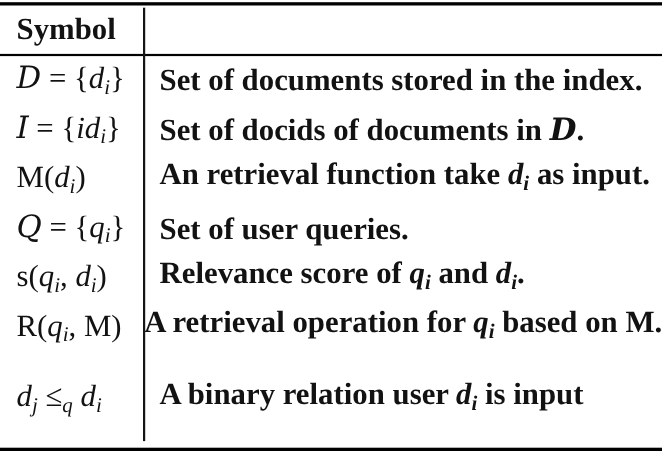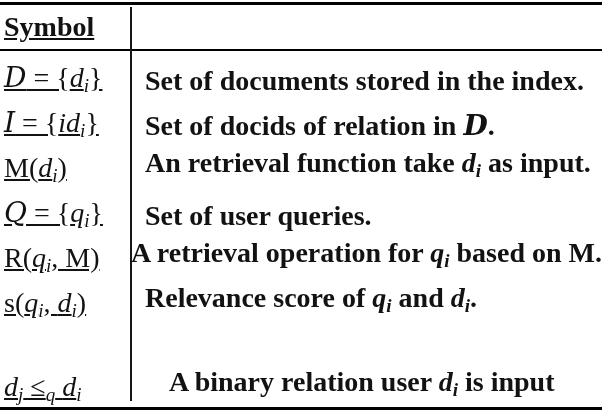--- a/index.html
+++ b/index.html
@@ -20,27 +20,27 @@
 
   
   .vrule { position: absolute; left: 130px; top: 7px; width: 2px; height: 394px; background: #151515; }
 
   
   .thead {
     position: absolute; left: 0; top: 5px; width: 602px; height: 44px;
     display: flex; align-items: center;
     font-weight: bold; font-size: 28px; white-space: pre;
   }
-  .col-sym { width: 130px; padding-left: 4px; text-decoration: underline; }
+  .col-sym { width: 130px; padding-left: 15px; }
   .col-def { flex: 1; padding-left: 15px; }
 
   
   .tbody { position: absolute; left: 0; top: 51px; width: 602px; }
-  .trow { display: flex; align-items: flex-end; height: 45px; }
-  .trow.tall { height: 84px; gap: 24px; }
+  .trow { display: flex; align-items: center; height: 45px; }
+  .trow.tall { height: 84px; }
   .cell { font-size: 28px; white-space: pre; line-height: 1.05; }
   .defline { line-height: 30px; font-weight: bold; }
 
   
   .mt  { font-style: normal; }
   .mi  { font-style: italic; }
   .cal { font-style: italic; font-family: "DejaVu Serif", serif; }
   .msub { font-style: italic; font-size: 0.68em; vertical-align: -0.28em; }
 </style>
 </head>
@@ -55,37 +55,37 @@
 
   <div class="rule rule-mid"></div>
 
   <div class="tbody">
       <div class="trow">
         <div class="col-sym cell"><span class="cal">D</span><span class="mt"> = {</span><span class="mi">d</span><span class="msub">i</span><span class="mt">}</span></div>
         <div class="col-def cell"><div class="defline"><span class="mt">Set of documents stored in the index.</span></div></div>
       </div>
       <div class="trow">
         <div class="col-sym cell"><span class="cal">I</span><span class="mt"> = {</span><span class="mi">id</span><span class="msub">i</span><span class="mt">}</span></div>
-        <div class="col-def cell"><div class="defline"><span class="mt">Set of docids of relation in </span><span class="cal">D</span><span class="mt">.</span></div></div>
+        <div class="col-def cell"><div class="defline"><span class="mt">Set of docids of documents in </span><span class="cal">D</span><span class="mt">.</span></div></div>
       </div>
       <div class="trow">
         <div class="col-sym cell"><span class="mt">M(</span><span class="mi">d</span><span class="msub">i</span><span class="mt">)</span></div>
         <div class="col-def cell"><div class="defline"><span class="mt">An retrieval function take </span><span class="mi">d</span><span class="msub">i</span><span class="mt"> as input.</span></div></div>
       </div>
       <div class="trow">
         <div class="col-sym cell"><span class="cal">Q</span><span class="mt"> = {</span><span class="mi">q</span><span class="msub">i</span><span class="mt">}</span></div>
         <div class="col-def cell"><div class="defline"><span class="mt">Set of user queries.</span></div></div>
       </div>
       <div class="trow">
+        <div class="col-sym cell"><span class="mt">s(</span><span class="mi">q</span><span class="msub">i</span><span class="mt">, </span><span class="mi">d</span><span class="msub">i</span><span class="mt">)</span></div>
+        <div class="col-def cell"><div class="defline"><span class="mt">Relevance score of </span><span class="mi">q</span><span class="msub">i</span><span class="mt"> and </span><span class="mi">d</span><span class="msub">i</span><span class="mt">.</span></div></div>
+      </div>
+      <div class="trow">
         <div class="col-sym cell"><span class="mt">R(</span><span class="mi">q</span><span class="msub">i</span><span class="mt">, M)</span></div>
         <div class="col-def cell"><div class="defline"><span class="mt">A retrieval operation for </span><span class="mi">q</span><span class="msub">i</span><span class="mt"> based on M.</span></div></div>
-      </div>
-      <div class="trow">
-        <div class="col-sym cell"><span class="mt">s(</span><span class="mi">q</span><span class="msub">i</span><span class="mt">, </span><span class="mi">d</span><span class="msub">i</span><span class="mt">)</span></div>
-        <div class="col-def cell"><div class="defline"><span class="mt">Relevance score of </span><span class="mi">q</span><span class="msub">i</span><span class="mt"> and </span><span class="mi">d</span><span class="msub">i</span><span class="mt">.</span></div></div>
       </div>
       <div class="trow tall">
         <div class="col-sym cell"><span class="mi">d</span><span class="msub">j</span><span class="mt"> ≤</span><span class="msub">q</span><span class="mt"> </span><span class="mi">d</span><span class="msub">i</span></div>
         <div class="col-def cell"><div class="defline"><span class="mt">A binary relation user </span><span class="mi">d</span><span class="msub">i</span><span class="mt"> is input</span></div></div>
       </div>
     </div>
 
   <div class="vrule"></div>
   <div class="rule rule-bottom"></div>
 </div>

